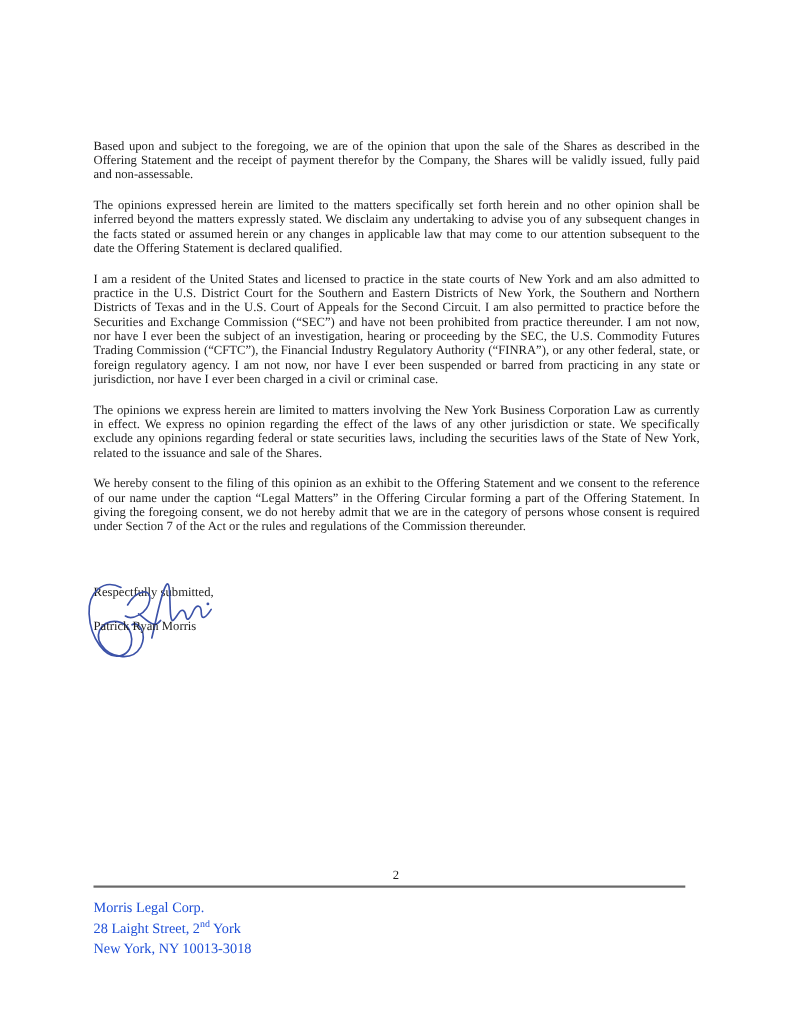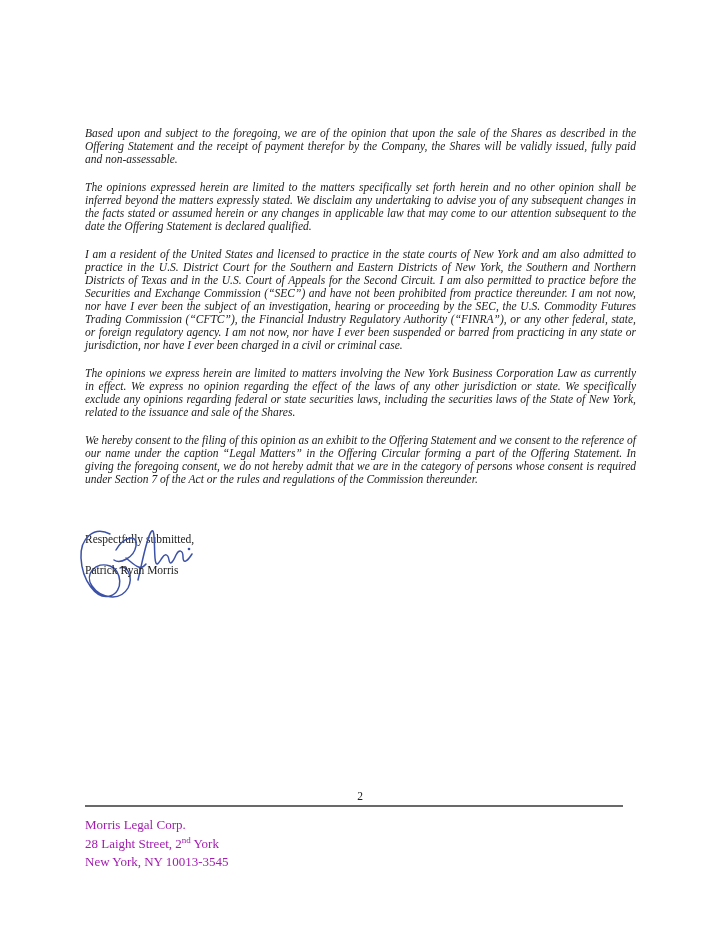--- a/index.html
+++ b/index.html
@@ -20,21 +20,20 @@
     position: absolute;
     left: 85px;
     top: 127px;
     width: 551px;
     font-size: 11.5px;
     line-height: 13px;
     text-align: justify;
   }
   .content p {
     margin: 0 0 15px 0;
-    font-style: italic;
   }
   .closing {
     position: absolute;
     left: 85px;
     top: 533px;
     font-size: 11.5px;
     line-height: 13px;
   }
   .signature-svg {
     position: absolute;
@@ -66,21 +65,21 @@
     width: 538px;
     height: 2px;
     background: #696969;
   }
   .footer-address {
     position: absolute;
     left: 85px;
     top: 816px;
     font-size: 13px;
     line-height: 18.5px;
-    color: #a21caf;
+    color: #1d4ed8;
   }
   .footer-address sup {
     font-size: 9px;
     line-height: 0;
     font-family: Liberation Serif, serif;
   }
 </style>
 </head>
 <body>
 
@@ -105,16 +104,16 @@
 
   <div class="signer-name">Patrick Ryan Morris</div>
 
   <div class="page-number">2</div>
 
   <div class="footer-rule"></div>
 
   <div class="footer-address">
     <div>Morris Legal Corp.</div>
     <div><span>28 Laight Street, 2</span><sup>nd</sup><span> York</span></div>
-    <div>New York, NY 10013-3545</div>
+    <div>New York, NY 10013-3018</div>
   </div>
 
 </div>
 
 </body></html>

